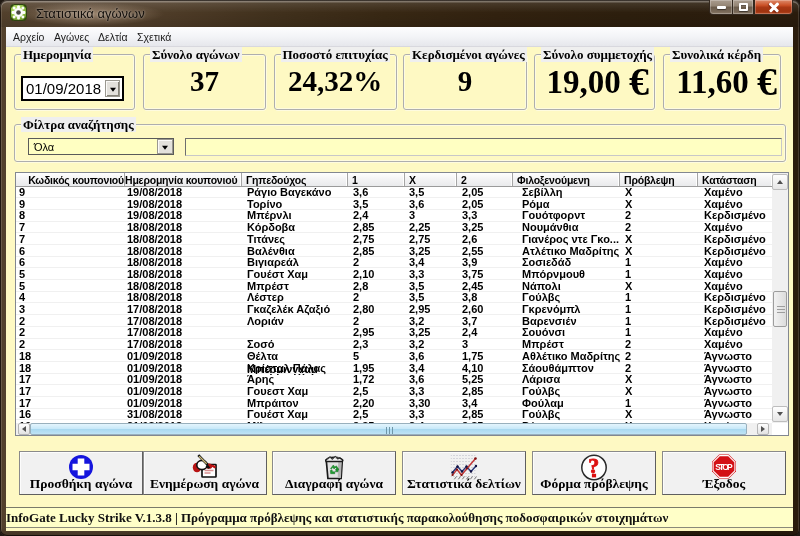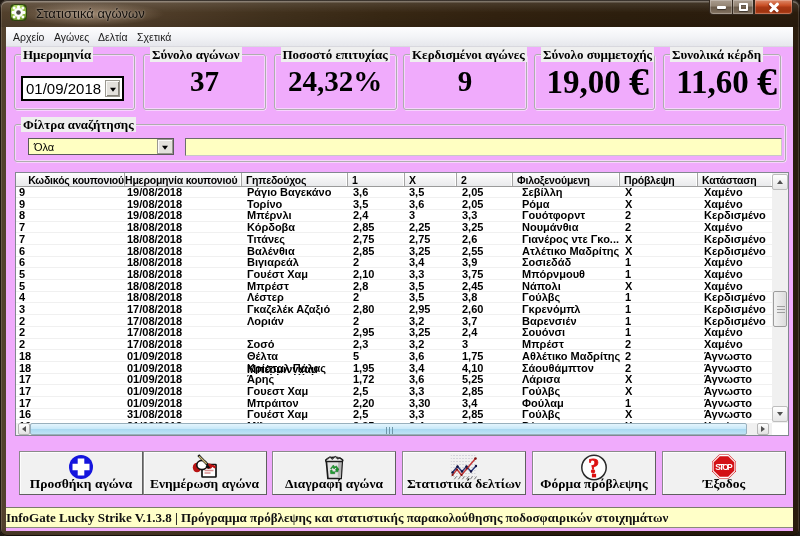--- a/index.html
+++ b/index.html
@@ -21,21 +21,21 @@
  box-shadow:inset 0 0 0 1px rgba(255,255,255,.25);}
 #wb-min{left:0;width:24px;border-radius:0 0 0 4px;}
 #wb-max{left:24px;width:21px;border-left:none;}
 #wb-close{left:45px;width:39px;border-radius:0 0 4px 0;
  background:linear-gradient(to bottom,#dd8a6b 0%,#cb5128 38%,#aa3815 52%,#a0330f 80%,#b4461e 100%);}
 .gmin{position:absolute;left:7px;top:6px;width:9px;height:3px;background:#fff;border-radius:1px;box-shadow:0 1px 1px rgba(0,0,0,.5);}
 .gmax{position:absolute;left:6px;top:3px;width:9px;height:8px;border:2px solid #fff;border-radius:1px;box-shadow:0 1px 1px rgba(0,0,0,.5),inset 0 1px 1px rgba(0,0,0,.4);}
 .gx1{position:absolute;left:13px;top:6px;width:12px;height:2.6px;background:#fff;border-radius:1px;transform:rotate(45deg);box-shadow:0 1px 1px rgba(80,10,0,.6);}
 .gx2{position:absolute;left:13px;top:6px;width:12px;height:2.6px;background:#fff;border-radius:1px;transform:rotate(-45deg);}
 
-#client{position:absolute;left:6px;top:27px;width:787px;height:504px;background:#f0abfc;}
+#client{position:absolute;left:6px;top:27px;width:787px;height:504px;background:#fef9c3;}
 
 #menubar{position:absolute;left:0;top:0;width:787px;height:20px;
  background:linear-gradient(to bottom,#fdfdfe 0%,#f3f4f7 50%,#e6e7ec 100%);border-bottom:1px solid #d8d8de;}
 #menubar span{position:absolute;top:4px;font-size:10.5px;color:#1a1a1a;}
 
 .gbox{position:absolute;border:1px solid #aeaeae;border-radius:3px;box-shadow:inset 0 0 0 0.5px #fdfdfd, 0.5px 0.5px 0 #fdfdfd;}
 .glabel{position:absolute;top:-8.5px;background:#efefef;font-family:"Liberation Serif",serif;
  font-weight:bold;font-size:13px;color:#000;line-height:15px;padding:0 2px;white-space:nowrap;}
 .gval{position:absolute;left:0;right:0;top:10px;text-align:center;font-family:"Liberation Serif",serif;
  font-weight:bold;font-size:29px;color:#000;}

